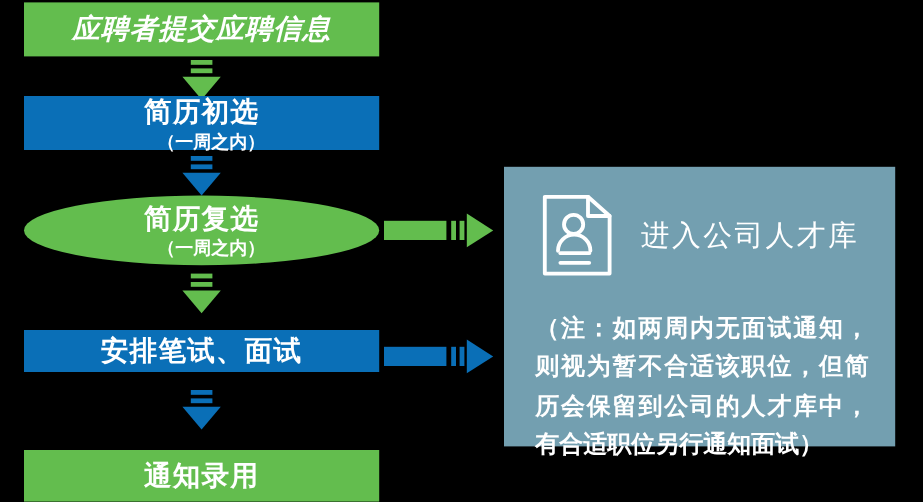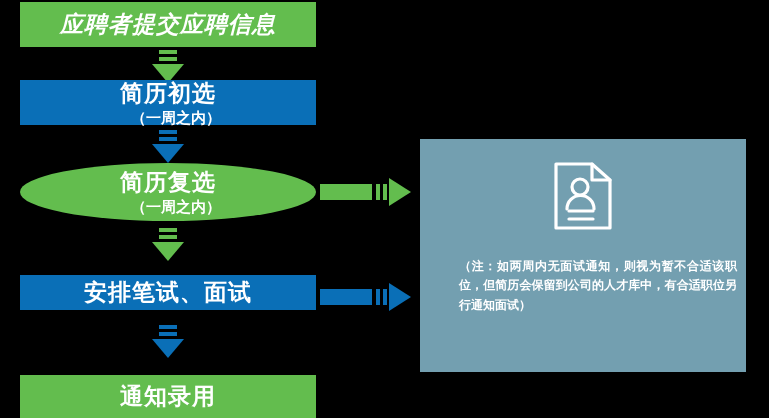--- a/index.html
+++ b/index.html
@@ -154,25 +154,25 @@
   }
   #panel-title {
     color: #ffffff;
     font-size: 24px;
     letter-spacing: 2px;
     margin-left: 22px;
     white-space: nowrap;
   }
   #panel-note {
     position: absolute;
-    left: 39px;
+    left: 26px;
     top: 118px;
     width: 278px;
     color: #ffffff;
-    font-size: 12px;
+    font-size: 20px;
     font-weight: bold;
     line-height: 1.62;
     text-align: justify;
     text-align-last: left;
   }
 </style>
 </head>
 <body>
 
 <div class="stage">
@@ -241,18 +241,19 @@
 
     <div id="panel-header-row">
       <svg id="resume-person-icon" viewBox="0 0 62 74" fill="none" stroke="#ffffff" stroke-width="3.2" stroke-linecap="round" stroke-linejoin="round">
         <path d="M4 5 H40 L58 21 V69 H4 Z"></path>
         <path d="M40 5 V21 H58"></path>
         <circle cx="28" cy="28" r="8"></circle>
         <path d="M15 50 a13.5 13.5 0 0 1 27 0"></path>
         <line x1="17" y1="52" x2="41" y2="52"></line>
         <line x1="17" y1="60" x2="41" y2="60"></line>
       </svg>
+      <span id="panel-title">进入公司人才库</span>
     </div>
 
     <div id="panel-note">（注：如两周内无面试通知，则视为暂不合适该职位，但简历会保留到公司的人才库中，有合适职位另行通知面试）</div>
   </div>
 
 </div>
 
 </body></html>

